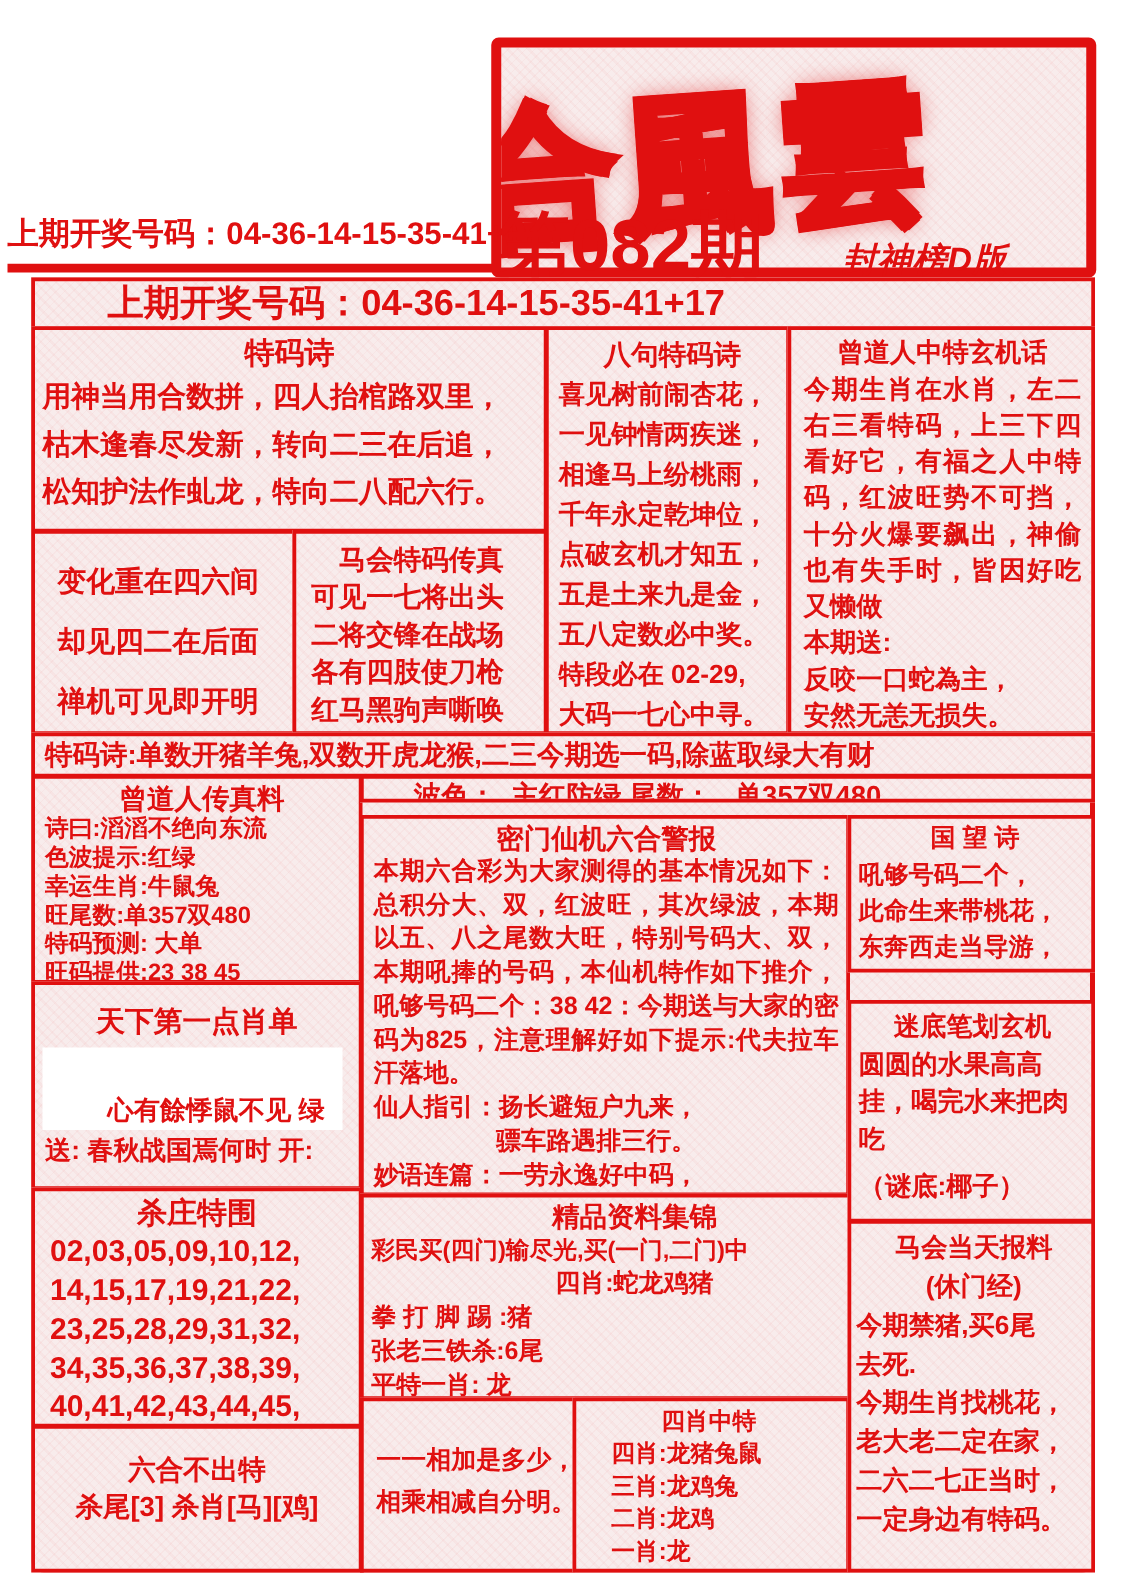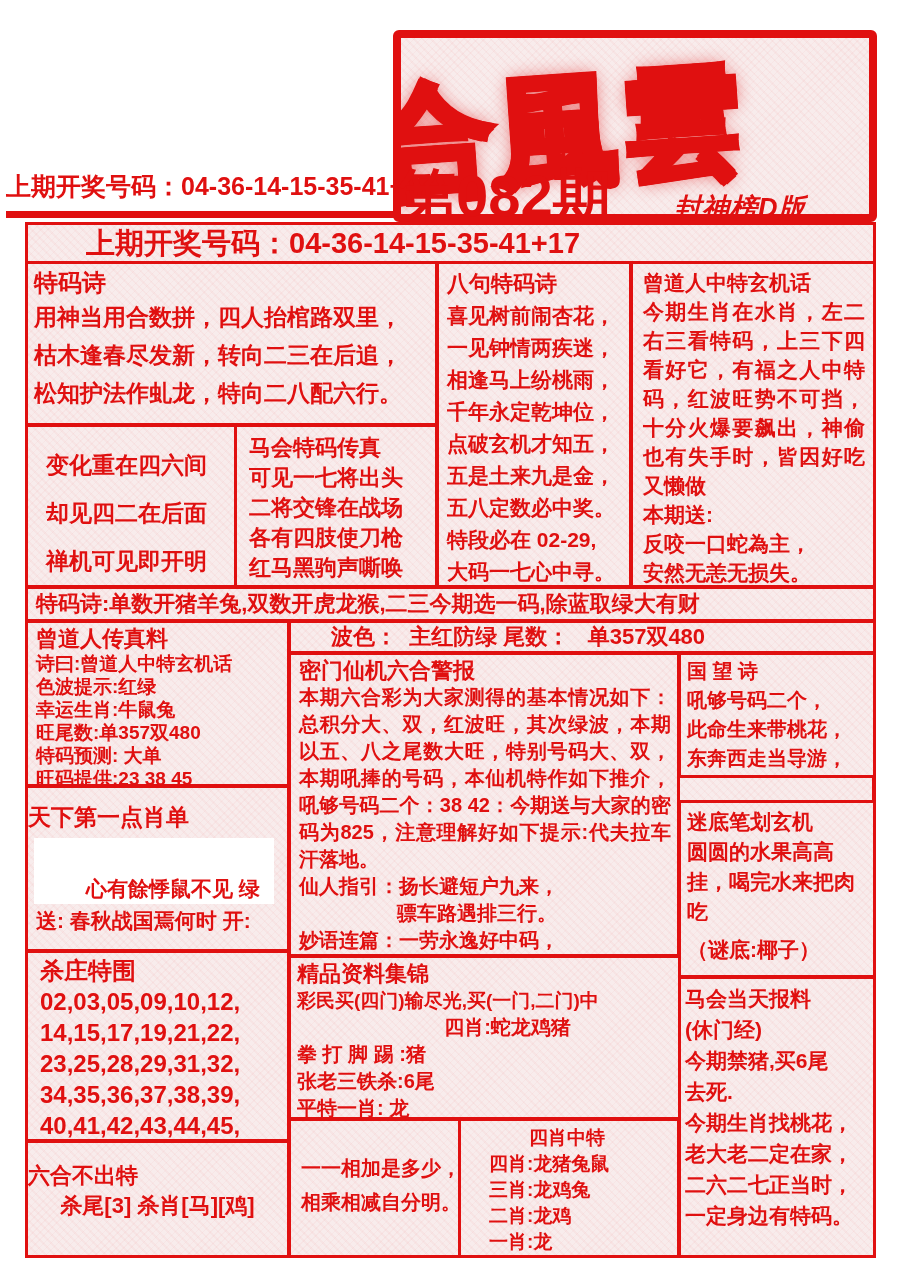--- a/index.html
+++ b/index.html
@@ -16,21 +16,21 @@
       repeating-linear-gradient(-45deg, rgba(224,16,16,0.03) 0 1px, transparent 1px 5px);
   }
   .box{
     position:absolute;
     border:3px solid var(--red);
     color:var(--red);
     font-weight:bold;
     overflow:hidden;
     box-sizing:border-box;
   }
-  .bt{text-align:left;font-weight:bold;}
+  .bt{text-align:center;font-weight:bold;}
   .ln{white-space:nowrap;}
   .frame{
     position:absolute;left:25px;top:222px;width:851px;height:1036px;
     border:4px solid var(--red);border-radius:0 0 10px 10px;box-sizing:border-box;
   }
   .titlebox{
     position:absolute;left:393px;top:30px;width:484px;height:192px;
     border:8px solid var(--red);border-radius:6px;box-sizing:border-box;overflow:hidden;
   }
   .masthead{
@@ -118,21 +118,21 @@
     <div style="text-align:justify;">今期生肖在水肖，左二右三看特码，上三下四看好它，有福之人中特码，红波旺势不可挡，十分火爆要飙出，神偷也有失手时，皆因好吃又懒做</div>
     <div class="ln">本期送:</div>
     <div class="ln">反咬一口蛇為主，</div>
     <div class="ln">安然无恙无损失。</div>
   </div>
 
   <div class="box tex" style="left:25px;top:586px;width:851px;height:36px;font-size:22px;line-height:30px;padding-left:8px;white-space:nowrap;">特码诗:单数开猪羊兔,双数开虎龙猴,二三今期选一码,除蓝取绿大有财</div>
 
   <div class="box tex" style="left:25px;top:620px;width:265px;height:167px;font-size:19px;line-height:23px;padding:3px 0 0 8px;">
     <div class="bt" style="font-size:22px;line-height:26px;">曾道人传真料</div>
-    <div class="ln">诗曰:曾道人中特玄机话</div>
+    <div class="ln">诗曰:滔滔不绝向东流</div>
     <div class="ln">色波提示:红绿</div>
     <div class="ln">幸运生肖:牛鼠兔</div>
     <div class="ln">旺尾数:单357双480</div>
     <div class="ln">特码预测: 大单</div>
     <div class="ln">旺码提供:23 38 45</div>
   </div>
 
   <div class="box tex" style="left:25px;top:785px;width:265px;height:167px;font-size:21px;line-height:30px;">
     <div class="bt" style="font-size:23px;padding-top:14px;">天下第一点肖单</div>
     <div class="redact" style="left:6px;top:50px;width:240px;height:66px;"></div>
@@ -147,21 +147,21 @@
     <div class="ln">23,25,28,29,31,32,</div>
     <div class="ln">34,35,36,37,38,39,</div>
     <div class="ln">40,41,42,43,44,45,</div>
   </div>
 
   <div class="box tex" style="left:25px;top:1140px;width:265px;height:118px;font-size:22px;line-height:30px;text-align:center;padding-top:18px;">
     <div class="bt">六合不出特</div>
     <div>杀尾[3] 杀肖[马][鸡]</div>
   </div>
 
-  <div class="box tex" style="left:288px;top:620px;width:588px;height:34px;font-size:22px;line-height:27px;padding-left:40px;white-space:pre;">波色：  主红防绿 尾数：   单357双480</div>
+  <div class="box tex" style="left:288px;top:620px;width:588px;height:22px;font-size:22px;line-height:27px;padding-left:40px;white-space:pre;">波色：  主红防绿 尾数：   单357双480</div>
 
   <div class="box tex" style="left:288px;top:652px;width:392px;height:305px;font-size:20px;line-height:27px;padding:2px 6px 0 8px;">
     <div class="bt" style="font-size:22px;">密门仙机六合警报</div>
     <div style="text-align:justify;">本期六合彩为大家测得的基本情况如下：总积分大、双，红波旺，其次绿波，本期以五、八之尾数大旺，特别号码大、双，本期吼捧的号码，本仙机特作如下推介，吼够号码二个：38 42：今期送与大家的密码为825，注意理解好如下提示:代夫拉车汗落地。</div>
     <div class="ln">仙人指引：扬长避短户九来，</div>
     <div class="ln indent">骠车路遇排三行。</div>
     <div class="ln">妙语连篇：一劳永逸好中码，</div>
     <div class="ln indent">牛猴同来焉何时。</div>
   </div>
 

